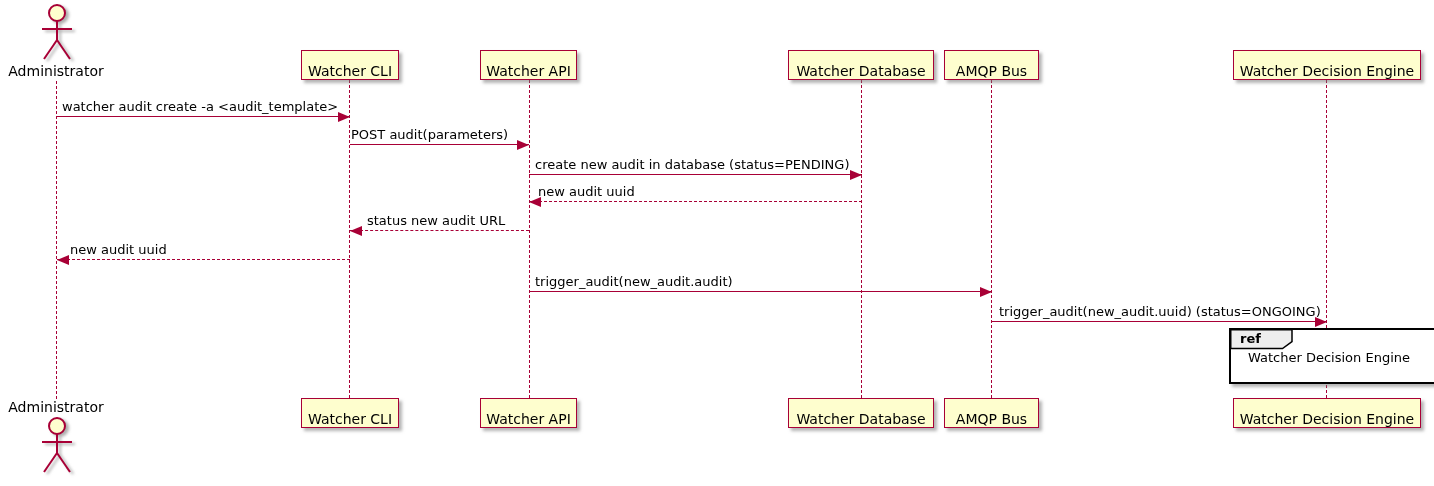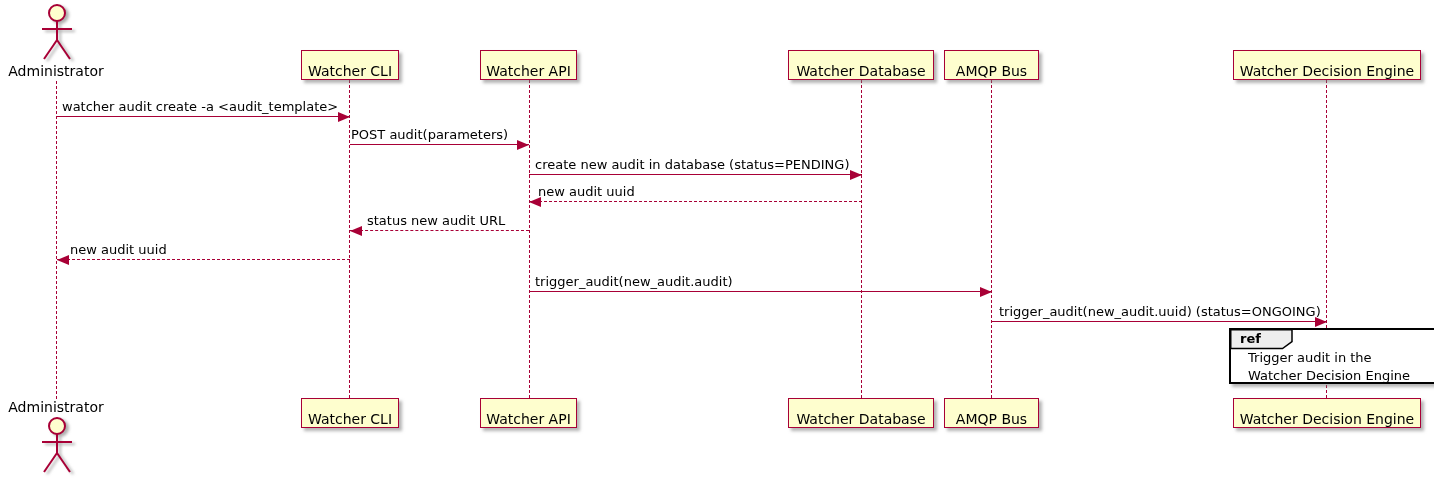--- a/index.html
+++ b/index.html
@@ -134,21 +134,20 @@
     <div class="msg-line"></div>
     <div class="arrowhead right"></div>
   </div>
 
   <div class="ref" style="left:1229px; top:328px; width:216px; height:56px">
     <svg class="ref-tab" width="66" height="21" viewBox="0 0 66 21">
       <path d="M0.75,0.75 H62 V12.5 L52.5,19.5 H0.75 Z" fill="#eeeeee" stroke="#000000" stroke-width="1.5"></path>
     </svg>
     <span class="ref-keyword">ref</span>
     <div class="ref-body">
-      <div>Trigger audit in the</div>
       <div>Watcher Decision Engine</div>
     </div>
   </div>
 
   <div class="pbox" style="left:301px; top:398px; width:98px">
       <span>Watcher CLI</span>
     </div>
   <div class="pbox" style="left:480px; top:398px; width:97px">
       <span>Watcher API</span>
     </div>

